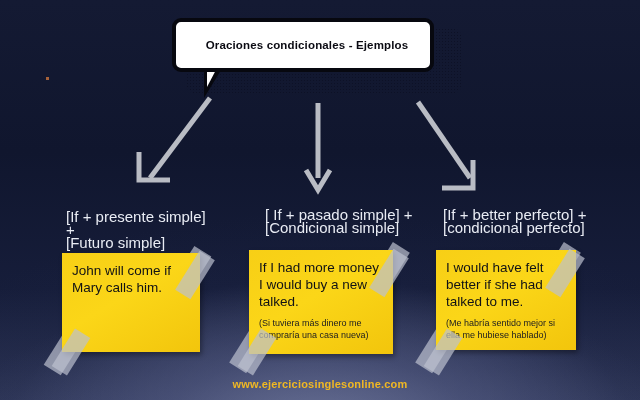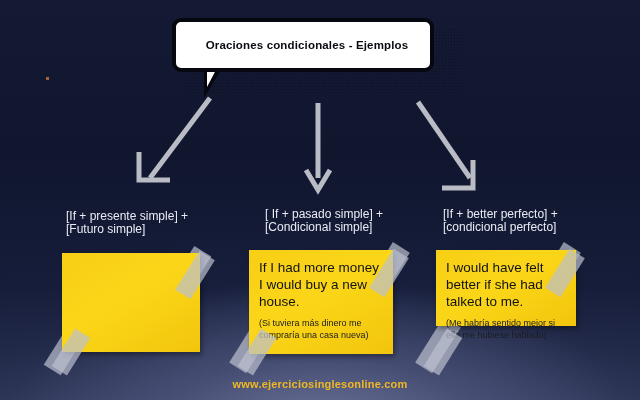--- a/index.html
+++ b/index.html
@@ -46,21 +46,21 @@
     border-right:10px solid transparent;
     border-top:19px solid #ffffff;
   }
 
   
   .arrows{position:absolute;left:0;top:0;width:640px;height:400px;pointer-events:none;}
 
   
   .col{position:absolute;}
   .col-label{
-    color:#e9ecf4;font-size:12px;line-height:13px;
+    color:#e9ecf4;font-size:15px;line-height:13px;
     white-space:pre-line;
   }
   .note{
     position:absolute;
     background:linear-gradient(150deg,#f7cf16 0%,#fbd618 45%,#f2c50c 100%);
     box-shadow:2px 3px 5px rgba(0,0,0,0.35);
     box-sizing:border-box;
     padding:9px 9px 7px 10px;
   }
   .note .en{
@@ -118,50 +118,51 @@
   </svg>
 
   <div class="col" style="left:0;top:0;">
     <div class="col-label" style="position:absolute;left:66px;top:210px;width:150px;">[If + presente simple] +
 [Futuro simple]</div>
 
     <div class="tape" style="left:178px;top:247px;width:20px;height:56px;transform:rotate(32deg);"></div>
     <div class="tape" style="left:56px;top:322px;width:20px;height:52px;transform:rotate(32deg);"></div>
 
     <div class="note" style="left:62px;top:253px;width:138px;height:99px;">
+      <div class="en">John will come if Mary calls him.</div>
     </div>
 
     <div class="tape" style="left:186px;top:252px;width:18px;height:46px;transform:rotate(32deg);"></div>
     <div class="tape" style="left:62px;top:330px;width:18px;height:44px;transform:rotate(32deg);"></div>
   </div>
 
   <div class="col" style="left:0;top:0;">
     <div class="col-label" style="position:absolute;left:265px;top:208px;width:160px;">[ If + pasado simple] +
 [Condicional simple]</div>
 
     <div class="tape" style="left:376px;top:243px;width:20px;height:58px;transform:rotate(32deg);"></div>
     <div class="tape" style="left:242px;top:318px;width:20px;height:54px;transform:rotate(32deg);"></div>
 
     <div class="note" style="left:249px;top:250px;width:144px;height:104px;">
-      <div class="en">If I had more money I would buy a new house.</div>
+      <div class="en">If I had more money I would buy a new talked.</div>
       <div class="es">(Si tuviera más dinero me compraría una casa nueva)</div>
     </div>
 
     <div class="tape" style="left:380px;top:250px;width:18px;height:46px;transform:rotate(32deg);"></div>
     <div class="tape" style="left:248px;top:330px;width:18px;height:44px;transform:rotate(32deg);"></div>
   </div>
 
   <div class="col" style="left:0;top:0;">
     <div class="col-label" style="position:absolute;left:443px;top:208px;width:160px;">[If + better perfecto] +
 [condicional perfecto]</div>
 
     <div class="tape" style="left:547px;top:243px;width:20px;height:58px;transform:rotate(32deg);"></div>
     <div class="tape" style="left:428px;top:318px;width:20px;height:54px;transform:rotate(32deg);"></div>
 
-    <div class="note" style="left:436px;top:250px;width:140px;height:76px;">
+    <div class="note" style="left:436px;top:250px;width:140px;height:100px;">
       <div class="en">I would have felt better if she had talked to me.</div>
       <div class="es">(Me habría sentido mejor si ella me hubiese hablado)</div>
     </div>
 
     <div class="tape" style="left:556px;top:250px;width:18px;height:46px;transform:rotate(32deg);"></div>
     <div class="tape" style="left:434px;top:330px;width:18px;height:44px;transform:rotate(32deg);"></div>
   </div>
 
   <div class="footer">www.ejerciciosinglesonline.com</div>
 

